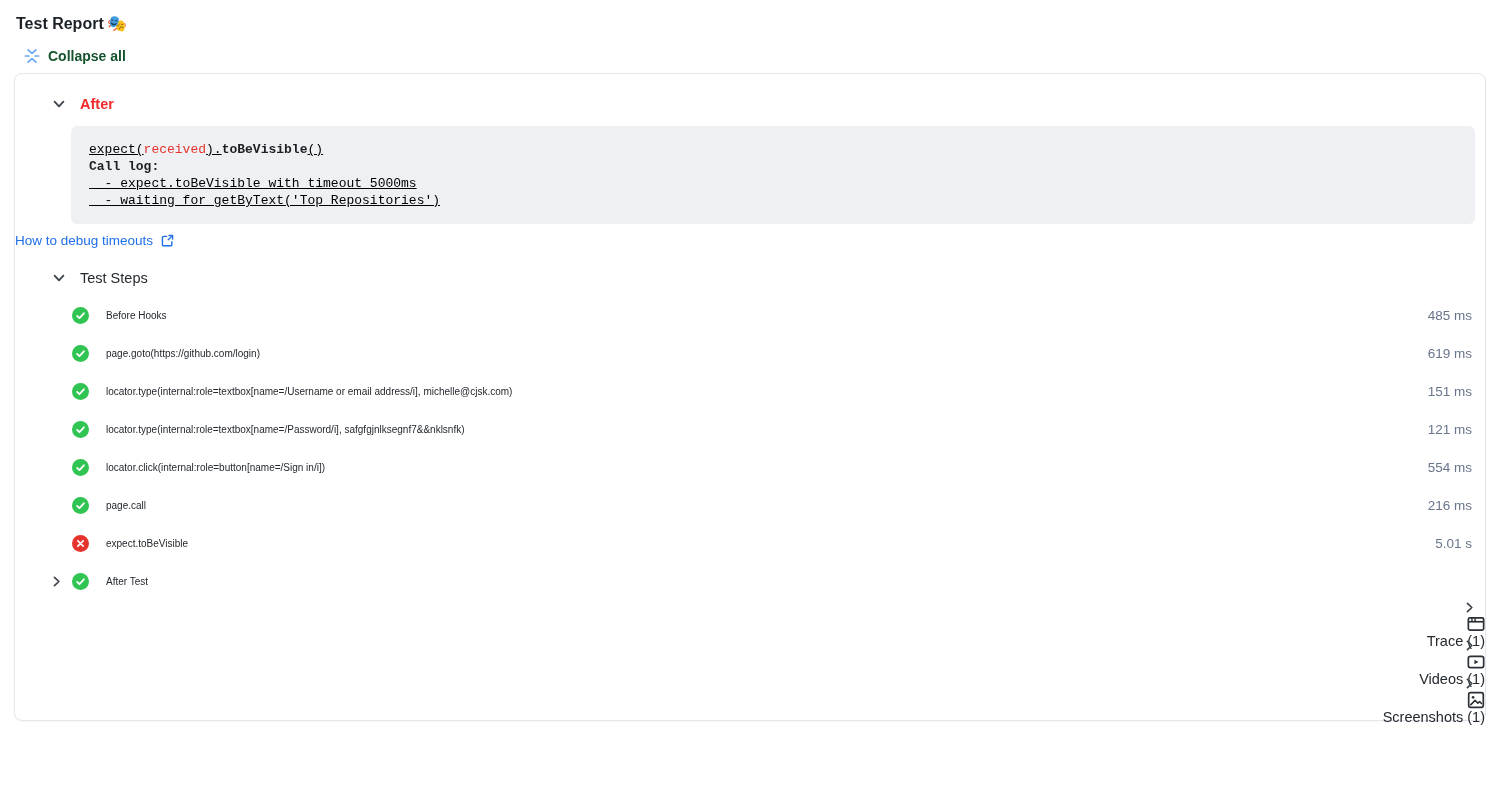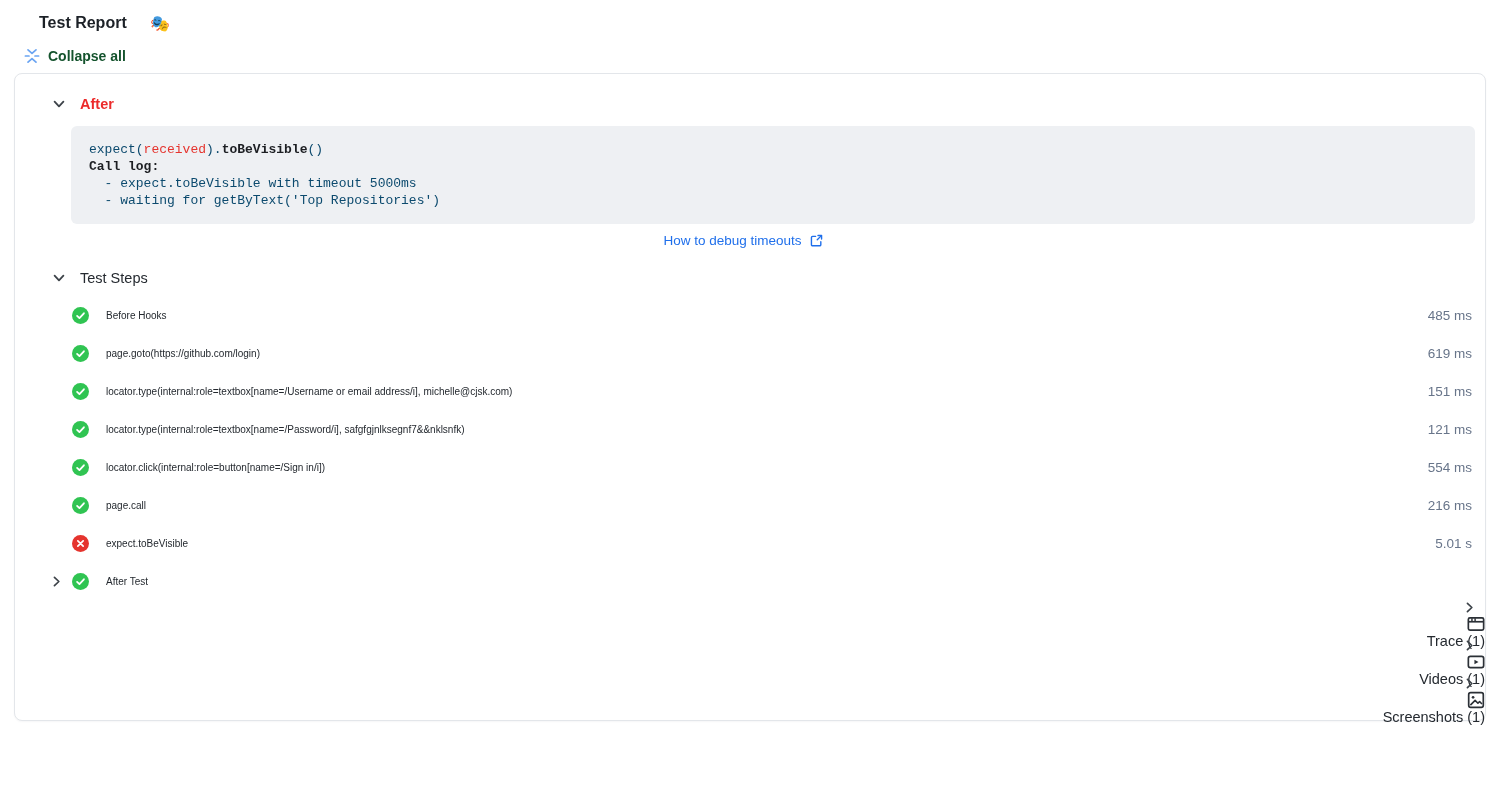--- a/index.html
+++ b/index.html
@@ -1,21 +1,21 @@
 <!DOCTYPE html>
 <html><head>
 <meta charset="utf-8">
 <style>
   * { margin:0; padding:0; box-sizing:border-box; }
   html,body { width:1500px; height:790px; background:#ffffff;
     font-family:"Liberation Sans","DejaVu Sans",sans-serif; color:#24292f; overflow:hidden; }
 
   
-  .page-title { margin:14px 0 0 39px; font-size:16px; font-weight:700; color:#1c2127;
-    display:flex; align-items:flex-start; gap:24px; }
+  .page-title { margin:14px 0 0 16px; font-size:16px; font-weight:700; color:#1c2127;
+    display:flex; align-items:center; gap:4px; }
   .page-title .emoji { font-size:16px; }
   .collapse-all { margin:15px 0 0 24px; display:flex; align-items:center; gap:8px;
     color:#14532d; font-size:14px; font-weight:700; cursor:pointer; width:max-content; }
   .collapse-all svg { color:#6aa4f2; }
 
   
   .card { margin:9px 14px 0 14px; border:1px solid #e3e6ea; border-radius:8px;
     background:#fff; box-shadow:0 1px 2px rgba(16,24,40,.04); padding-bottom:6px; }
 
   .ic { display:inline-block; vertical-align:middle; flex:none; }
@@ -36,25 +36,25 @@
   .sec-header { display:flex; align-items:center; gap:13px; padding-left:36px;
     margin-top:22px; cursor:pointer; width:max-content; }
   .sec-header .chev { color:#3d4349; }
   .sec-header.errors span { color:#ec2b2b; font-weight:700; font-size:14.5px; }
   .sec-header.steps-h span { color:#24292f; font-size:14.5px; }
 
   
   .code { margin:14px 10px 0 56px; background:#eef0f3; border-radius:6px;
     padding:15px 18px; font-family:"Liberation Mono","DejaVu Sans Mono",monospace;
     font-size:13px; line-height:17px; white-space:pre; overflow:hidden; }
-  .code .seg-dim  { color:#0c4a6e; }
+  .code .seg-dim  { color:#000000;text-decoration:underline; }
   .code .seg-red  { color:#e5342e; }
   .code .seg-bold { color:#1d1f23; font-weight:700; }
 
-  .help-row { display:flex; justify-content:center; align-items:center; gap:7px;
+  .help-row { display:flex; justify-content:flex-start; align-items:center; gap:7px;
     margin:9px 13px 0 0; }
   .help-row a { color:#1f6feb; font-size:13.5px; text-decoration:none; cursor:pointer;
     display:flex; align-items:center; gap:7px; }
 
   
   .steps { margin-top:10px; }
   .step-row { display:flex; align-items:center; height:38px; padding:0 13px 0 33px; cursor:pointer; }
   .step-row .chev-slot { width:16px; height:16px; margin-right:8px; color:#3d4349;
     display:flex; align-items:center; justify-content:center; flex:none; }
   .status-sm { width:17px; height:17px; }

